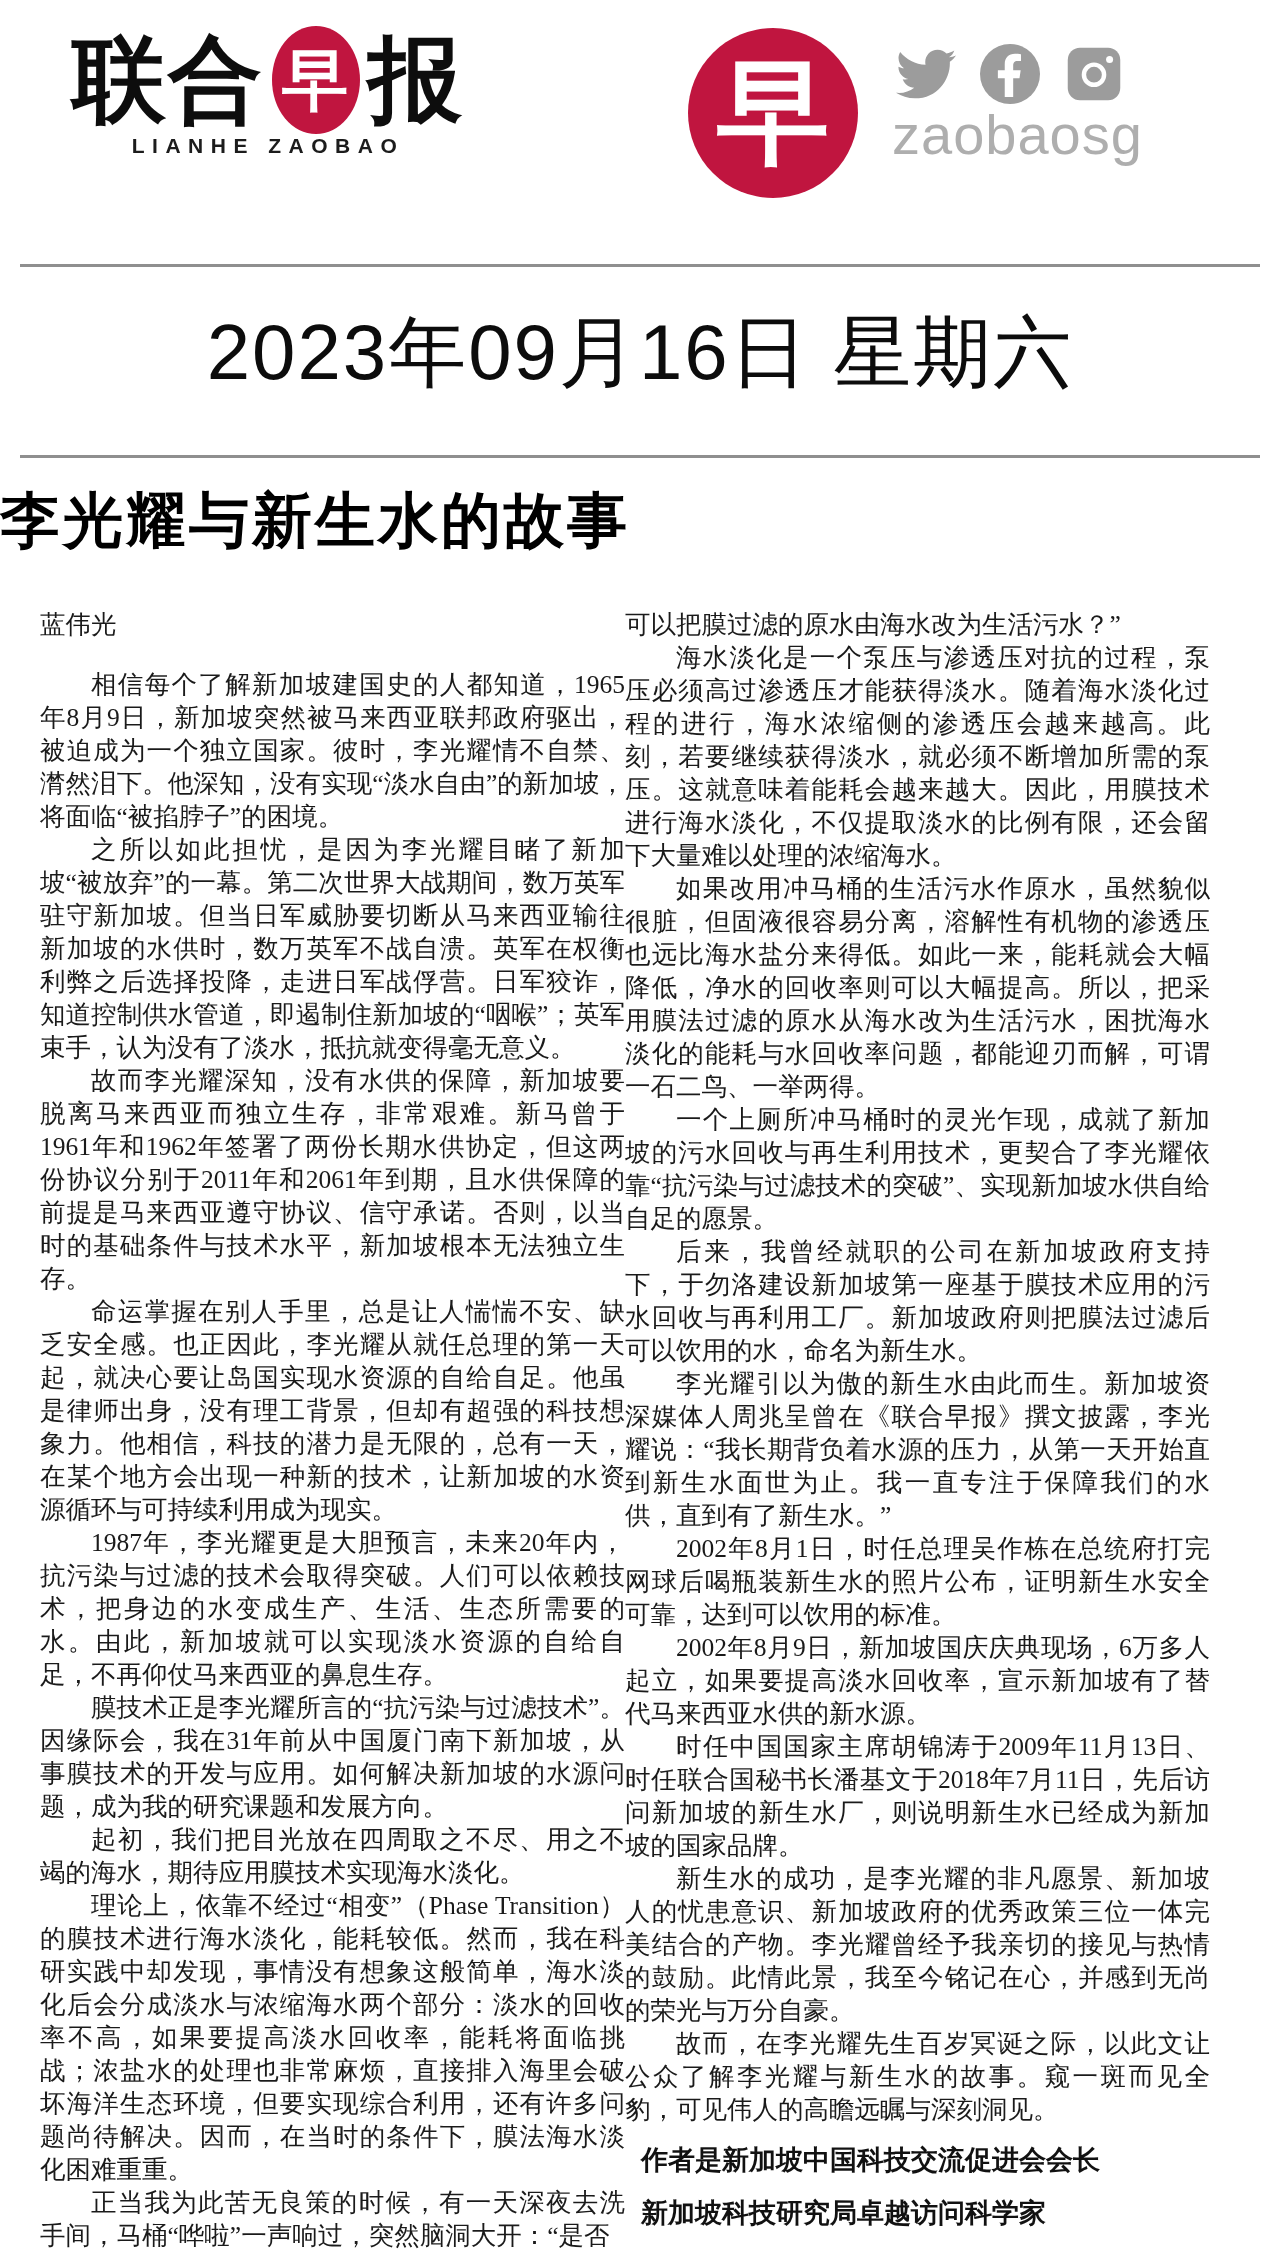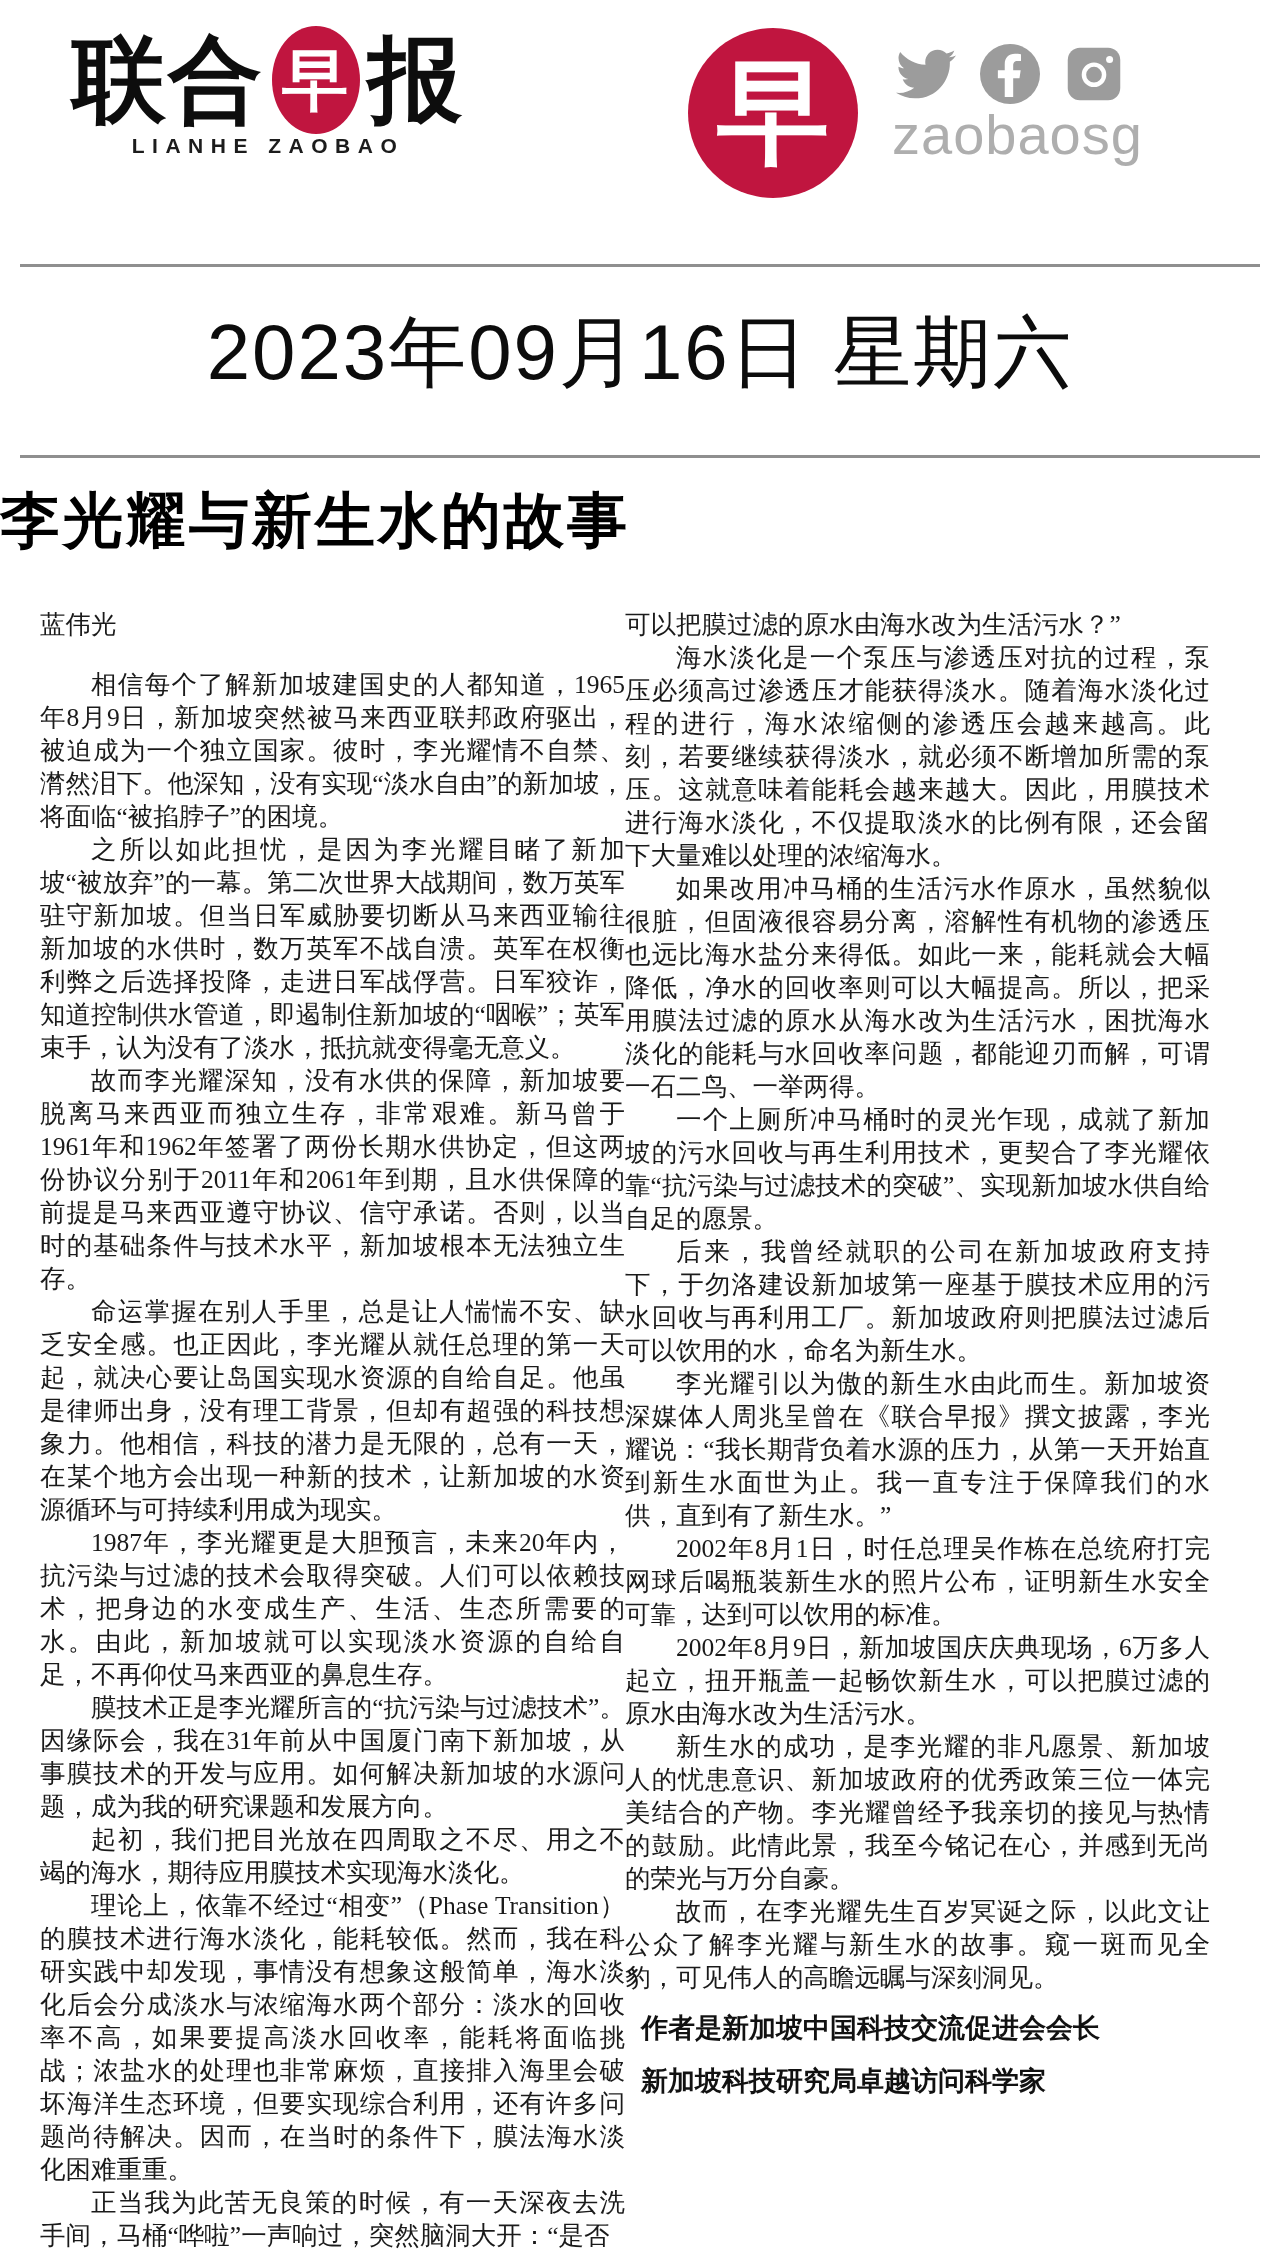--- a/index.html
+++ b/index.html
@@ -163,21 +163,22 @@
     </div>
     <div class="col">
       <div>
           <p class="para">可以把膜过滤的原水由海水改为生活污水？”</p>
           <p class="para indent">海水淡化是一个泵压与渗透压对抗的过程，泵压必须高过渗透压才能获得淡水。随着海水淡化过程的进行，海水浓缩侧的渗透压会越来越高。此刻，若要继续获得淡水，就必须不断增加所需的泵压。这就意味着能耗会越来越大。因此，用膜技术进行海水淡化，不仅提取淡水的比例有限，还会留下大量难以处理的浓缩海水。</p>
           <p class="para indent">如果改用冲马桶的生活污水作原水，虽然貌似很脏，但固液很容易分离，溶解性有机物的渗透压也远比海水盐分来得低。如此一来，能耗就会大幅降低，净水的回收率则可以大幅提高。所以，把采用膜法过滤的原水从海水改为生活污水，困扰海水淡化的能耗与水回收率问题，都能迎刃而解，可谓一石二鸟、一举两得。</p>
           <p class="para indent">一个上厕所冲马桶时的灵光乍现，成就了新加坡的污水回收与再生利用技术，更契合了李光耀依靠“抗污染与过滤技术的突破”、实现新加坡水供自给自足的愿景。</p>
           <p class="para indent">后来，我曾经就职的公司在新加坡政府支持下，于勿洛建设新加坡第一座基于膜技术应用的污水回收与再利用工厂。新加坡政府则把膜法过滤后可以饮用的水，命名为新生水。</p>
           <p class="para indent">李光耀引以为傲的新生水由此而生。新加坡资深媒体人周兆呈曾在《联合早报》撰文披露，李光耀说：“我长期背负着水源的压力，从第一天开始直到新生水面世为止。我一直专注于保障我们的水供，直到有了新生水。”</p>
           <p class="para indent">2002年8月1日，时任总理吴作栋在总统府打完网球后喝瓶装新生水的照片公布，证明新生水安全可靠，达到可以饮用的标准。</p>
-          <p class="para indent">2002年8月9日，新加坡国庆庆典现场，6万多人起立，扭开瓶盖一起畅饮新生水，可以把膜过滤的原水由海水改为生活污水。</p>
+          <p class="para indent">2002年8月9日，新加坡国庆庆典现场，6万多人起立，如果要提高淡水回收率，宣示新加坡有了替代马来西亚水供的新水源。</p>
+          <p class="para indent">时任中国国家主席胡锦涛于2009年11月13日、时任联合国秘书长潘基文于2018年7月11日，先后访问新加坡的新生水厂，则说明新生水已经成为新加坡的国家品牌。</p>
           <p class="para indent">新生水的成功，是李光耀的非凡愿景、新加坡人的忧患意识、新加坡政府的优秀政策三位一体完美结合的产物。李光耀曾经予我亲切的接见与热情的鼓励。此情此景，我至今铭记在心，并感到无尚的荣光与万分自豪。</p>
           <p class="para indent">故而，在李光耀先生百岁冥诞之际，以此文让公众了解李光耀与新生水的故事。窥一斑而见全豹，可见伟人的高瞻远瞩与深刻洞见。</p>
         </div>
       <div class="byline">
           <p class="byline-line">作者是新加坡中国科技交流促进会会长</p>
           <p class="byline-line">新加坡科技研究局卓越访问科学家</p>
         </div>
     </div>
   </div>
 

